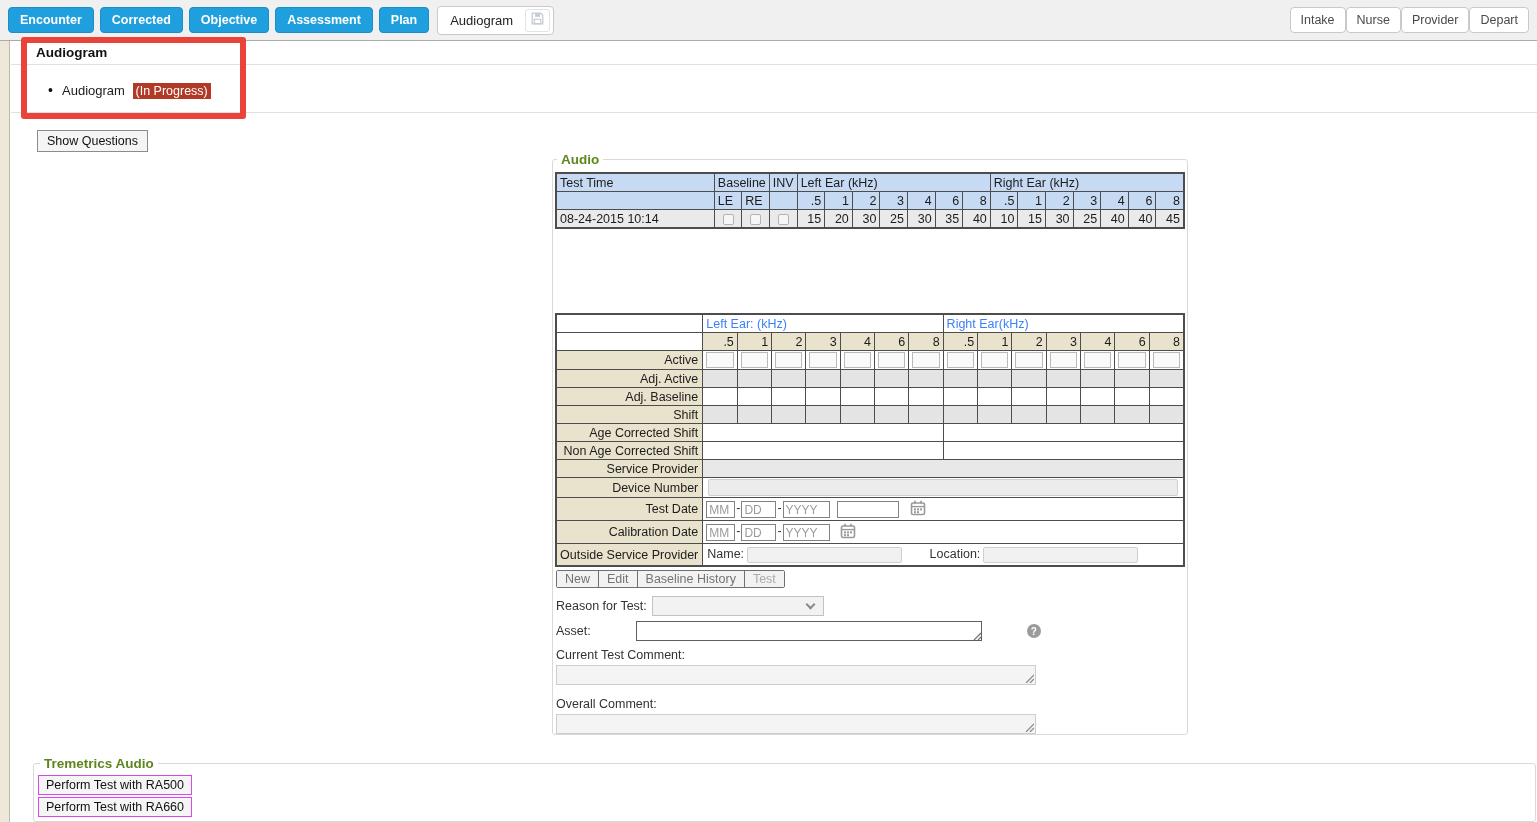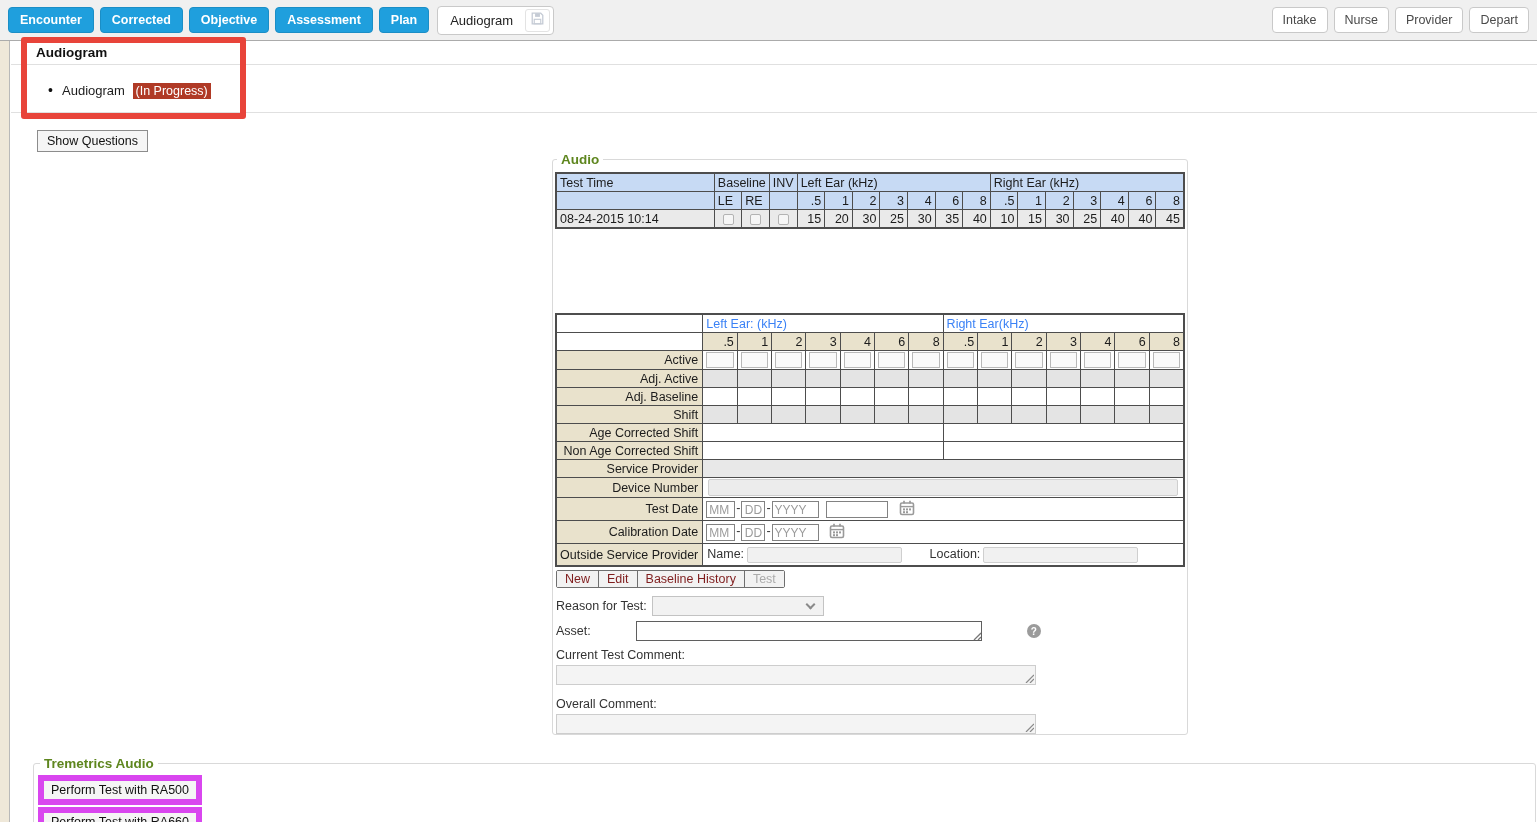--- a/index.html
+++ b/index.html
@@ -10,21 +10,21 @@
   .topbar { position: relative; height: 41px; background: #F0F0F0; border-bottom: 1px solid #ABABAB;
     display: flex; align-items: center; padding: 0 8px; }
   .navbtn { background: #1F9FDD; color: #fff; font-weight: bold; font-size: 12.5px;
     border: 1px solid #1B8EC6; border-radius: 4px; padding: 5px 11px; margin-right: 6px; cursor: pointer;
     font-family: "Liberation Sans", sans-serif; }
   .tabwrap { display: inline-flex; align-items: center; background: #fff; border: 1px solid #C9C9C9;
     border-radius: 4px; padding: 2px 3px 2px 12px; margin-left: 2px; }
   .tabwrap .tabtext { font-size: 13px; color: #222; padding-right: 12px; }
   .saveiconbox { width: 25px; height: 23px; border: 1px solid #E3E3E3; border-radius: 3px;
     display: inline-flex; align-items: center; justify-content: center; background: #fff; cursor: default; }
-  .topright { margin-left: auto; display: flex; gap: 6px; }
+  .topright { margin-left: auto; display: flex; }
   .statusbtn { background: #fff; border: 1px solid #C9C9C9; border-radius: 4px; color: #4A4A4A;
     font-size: 12.5px; padding: 5px 10px; cursor: pointer; font-family: "Liberation Sans", sans-serif; }
 
   
   .left-strip { position: absolute; left: 0; top: 41px; width: 10px; height: 781px;
     background: #EFE8D9; border-right: 1px solid #B9B9B9; }
   .content { margin-left: 11px; position: relative; }
 
   .heading-row { padding: 4px 0 4px 25px; border-bottom: 1px solid #E0E0E0; }
   .heading-row h1 { font-size: 13.5px; font-weight: bold; color: #111; }
@@ -61,51 +61,51 @@
   .detail td { background: #fff; }
   .detail td.lbl { background: #E9E2CC; text-align: right; padding-right: 4px; }
   .detail td.freq { background: #E9E2CC; text-align: right; }
   .detail td.grayc { background: #E4E4E4; }
   .detail td.hdr { background: #fff; text-align: left; color: #3b82f6; }
   .cellinput { height: 16px; margin: 1px 0; background: #FAFAFA; border: 1px solid #B9B9B9; }
   .disabled-fill { height: 17px; background: #ECECEC; border: 1px solid #CFCFCF; border-radius: 2px; margin: 1px 2px; }
   td.grayfill { background: #E8E8E8; }
   .dateinp { display: inline-block; height: 17px; border: 1px solid #828282; background: #fff;
     color: #9B9B9B; font-size: 12px; padding: 1px 2px; vertical-align: middle; }
-  .w-mm { width: 29px; } .w-dd { width: 24px; text-align: center; } .w-yy { width: 47px; } .w-extra { width: 62px; margin-left: 4px; }
+  .w-mm { width: 29px; } .w-dd { width: 35px; } .w-yy { width: 47px; } .w-extra { width: 62px; margin-left: 4px; }
   .dash { color: #333; padding: 0 1px; }
   .cal-icon { display: inline-block; vertical-align: middle; margin-left: 7px; cursor: pointer; }
   .ghost-input { display: inline-block; height: 16px; background: #F1F1F1; border: 1px solid #CFCFCF;
     border-radius: 2px; vertical-align: middle; }
   .osp-lbl { color: #333; padding: 0 3px 0 1px; }
 
   
   .btn-group { display: inline-flex; border: 1px solid #6F6F6F; border-radius: 2px; margin: 3px 0 0 1px; background: #F2F2F2; }
   .btn-group button { background: #F2F2F2; border: none; border-right: 1px solid #6F6F6F;
-    font-size: 12.5px; padding: 1px 8px; cursor: pointer; color: #7f1d1d; font-family: "Liberation Sans", sans-serif; }
+    font-size: 12.5px; padding: 1px 8px; cursor: pointer; color: #737373; font-family: "Liberation Sans", sans-serif; }
   .btn-group button:last-child { border-right: none; }
   .btn-group button.disabled { color: #ABABAB; cursor: default; }
 
   .form-row { margin: 8px 0 0 1px; display: flex; align-items: center; color: #333; }
   .sel-box { width: 172px; height: 20px; background: #F2F2F2; border: 1px solid #C3C3C3;
     margin-left: 5px; position: relative; cursor: pointer; }
   .chev { position: absolute; right: 9px; top: 4px; width: 7px; height: 7px;
     border-right: 2px solid #8A8A8A; border-bottom: 2px solid #8A8A8A; transform: rotate(45deg); }
   .asset-input { width: 346px; height: 20px; border: 1px solid #5F5F5F; background: #fff; margin-left: 5px; position: relative; }
   .asset-input svg { position: absolute; right: 0; bottom: 0; }
   .help-icon { display: inline-flex; width: 14px; height: 14px; border-radius: 50%; background: #9B9B9B;
     color: #fff; font-size: 10px; font-weight: bold; align-items: center; justify-content: center;
     margin-left: 5px; cursor: pointer; }
   .cmt-label { margin: 7px 0 3px 1px; color: #333; }
   .cmt-area { width: 480px; height: 20px; background: #F4F4F4; border: 1px solid #CDCDCD; position: relative; margin-left: 1px; }
   .cmt-area svg { position: absolute; right: 1px; bottom: 1px; }
 
   
   .bottom-fs { margin-left: 22px; margin-top: 4px; width: calc(100% - 23px); padding: 2px 4px 4px 4px; }
-  .perform-btn { display: block; background: #F5F5F5; border: 6px solid #d946ef; font-size: 12.5px;
+  .perform-btn { display: block; background: #F5F5F5; border: 1px solid #d946ef; font-size: 12.5px;
     padding: 2px 7px; margin-top: 2px; cursor: pointer; font-family: "Liberation Sans", sans-serif; color:#111; }
   .gap-after-audio { height: 17px; }
   .spacer-tables { height: 84px; }
 </style>
 </head>
 <body>
 
 <div class="topbar">
   <button class="navbtn">Encounter</button>
   <button class="navbtn">Corrected</button>

